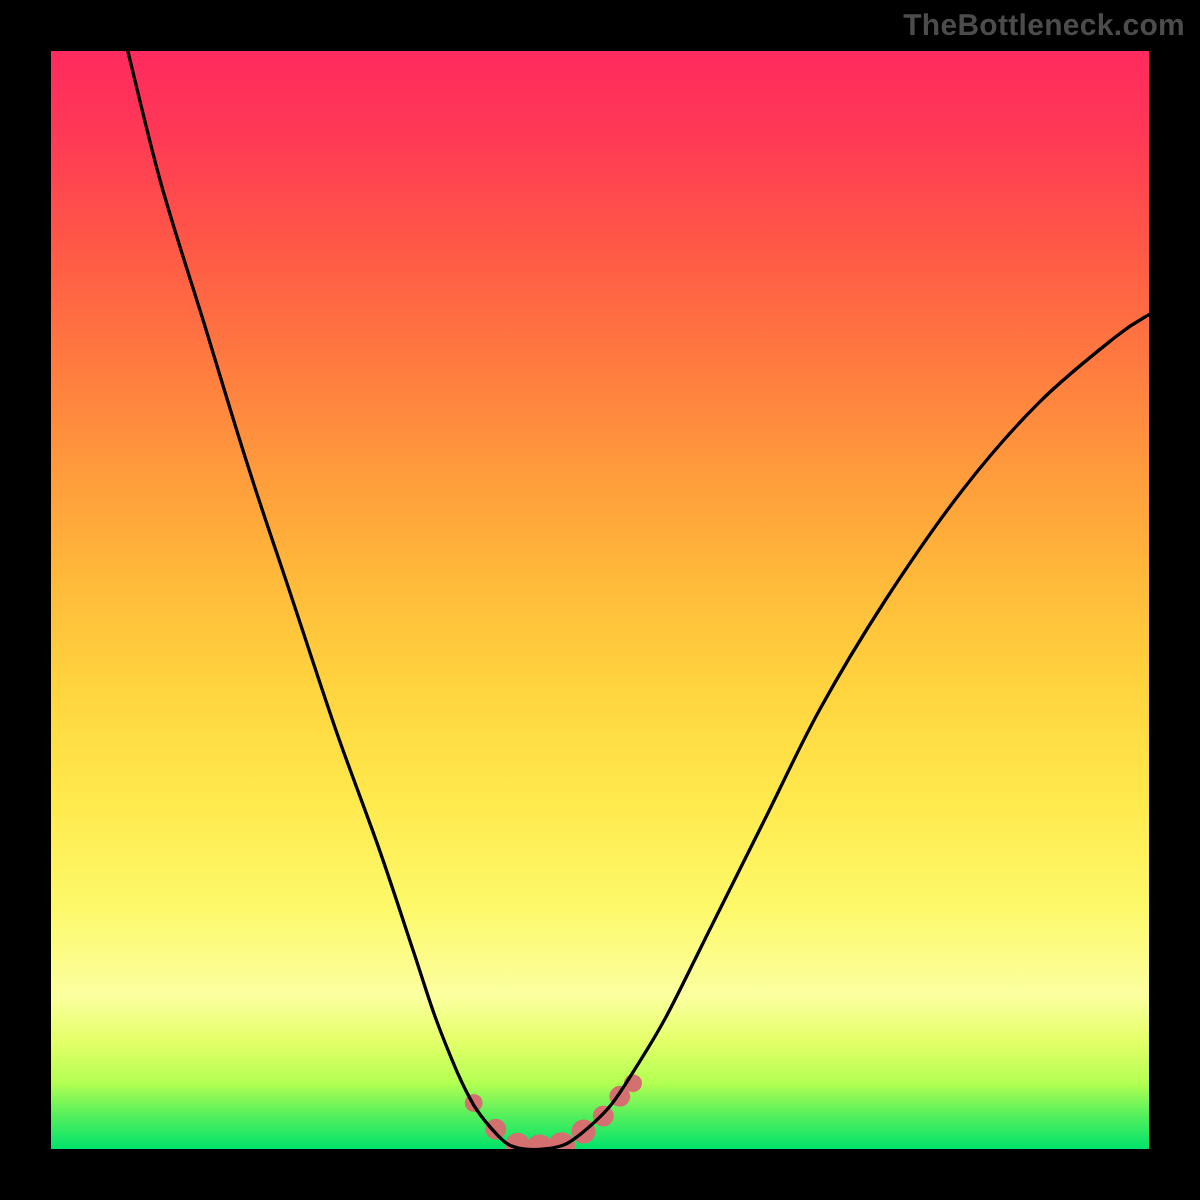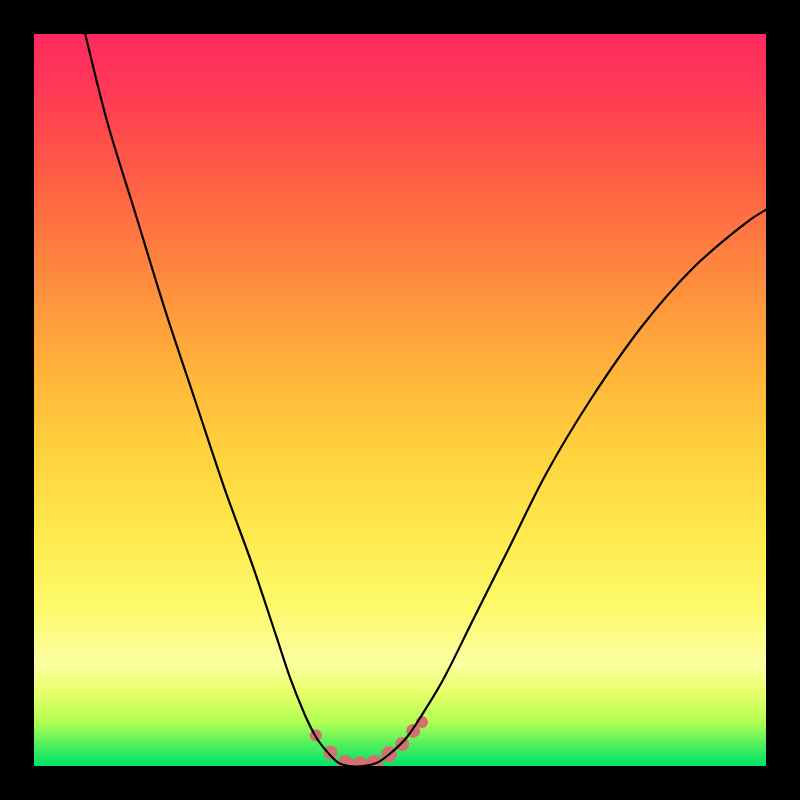--- a/index.html
+++ b/index.html
@@ -72,13 +72,14 @@
           <circle cx="325.7" cy="731.3" r="9" fill="#d47070"></circle>
           <circle cx="340.4" cy="729.8" r="9" fill="#d47070"></circle>
           <circle cx="355.0" cy="720.3" r="8" fill="#d47070"></circle>
           <circle cx="368.2" cy="710.0" r="7" fill="#d47070"></circle>
           <circle cx="379.2" cy="696.9" r="7" fill="#d47070"></circle>
           <circle cx="388.0" cy="688.1" r="6" fill="#d47070"></circle>
         </g>
       <path id="curve-path" fill="none" stroke="#000000" stroke-width="2.2" stroke-linecap="round" d="M 51.2 0.0 C 54.9 14.6, 64.7 57.3, 73.2 87.8 C 81.7 118.3, 92.7 151.3, 102.5 183.0 C 112.2 214.7, 122.0 247.7, 131.8 278.2 C 141.5 308.7, 151.3 336.7, 161.0 366.0 C 170.8 395.3, 180.6 425.8, 190.3 453.8 C 200.1 481.9, 211.1 510.0, 219.6 534.4 C 228.1 558.8, 235.5 581.9, 241.6 600.2 C 247.7 618.5, 251.3 630.7, 256.2 644.2 C 261.1 657.6, 266.6 671.0, 270.8 680.8 C 275.1 690.5, 278.2 696.6, 281.8 702.7 C 285.5 708.8, 289.1 713.1, 292.8 717.4 C 296.5 721.6, 300.1 725.9, 303.8 728.3 C 307.4 730.8, 310.5 731.4, 314.8 732.0 C 319.0 732.6, 324.5 732.6, 329.4 732.0 C 334.3 731.4, 339.2 730.8, 344.0 728.3 C 348.9 725.9, 353.8 721.6, 358.7 717.4 C 363.6 713.1, 368.4 708.8, 373.3 702.7 C 378.2 696.6, 381.9 690.5, 388.0 680.8 C 394.1 671.0, 401.4 660.0, 409.9 644.2 C 418.5 628.3, 428.2 607.6, 439.2 585.6 C 450.2 563.6, 463.6 536.8, 475.8 512.4 C 488.0 488.0, 499.0 463.6, 512.4 439.2 C 525.8 414.8, 540.5 390.4, 556.3 366.0 C 572.2 341.6, 590.5 314.8, 607.6 292.8 C 624.6 270.8, 641.7 251.3, 658.8 234.2 C 675.9 217.2, 697.8 200.1, 710.0 190.3 C 722.2 180.6, 728.3 178.1, 732.0 175.7"></path>
     </svg>
   </div>
+  <div class="watermark">TheBottleneck.com</div>
 </div>
 
 </body></html>

